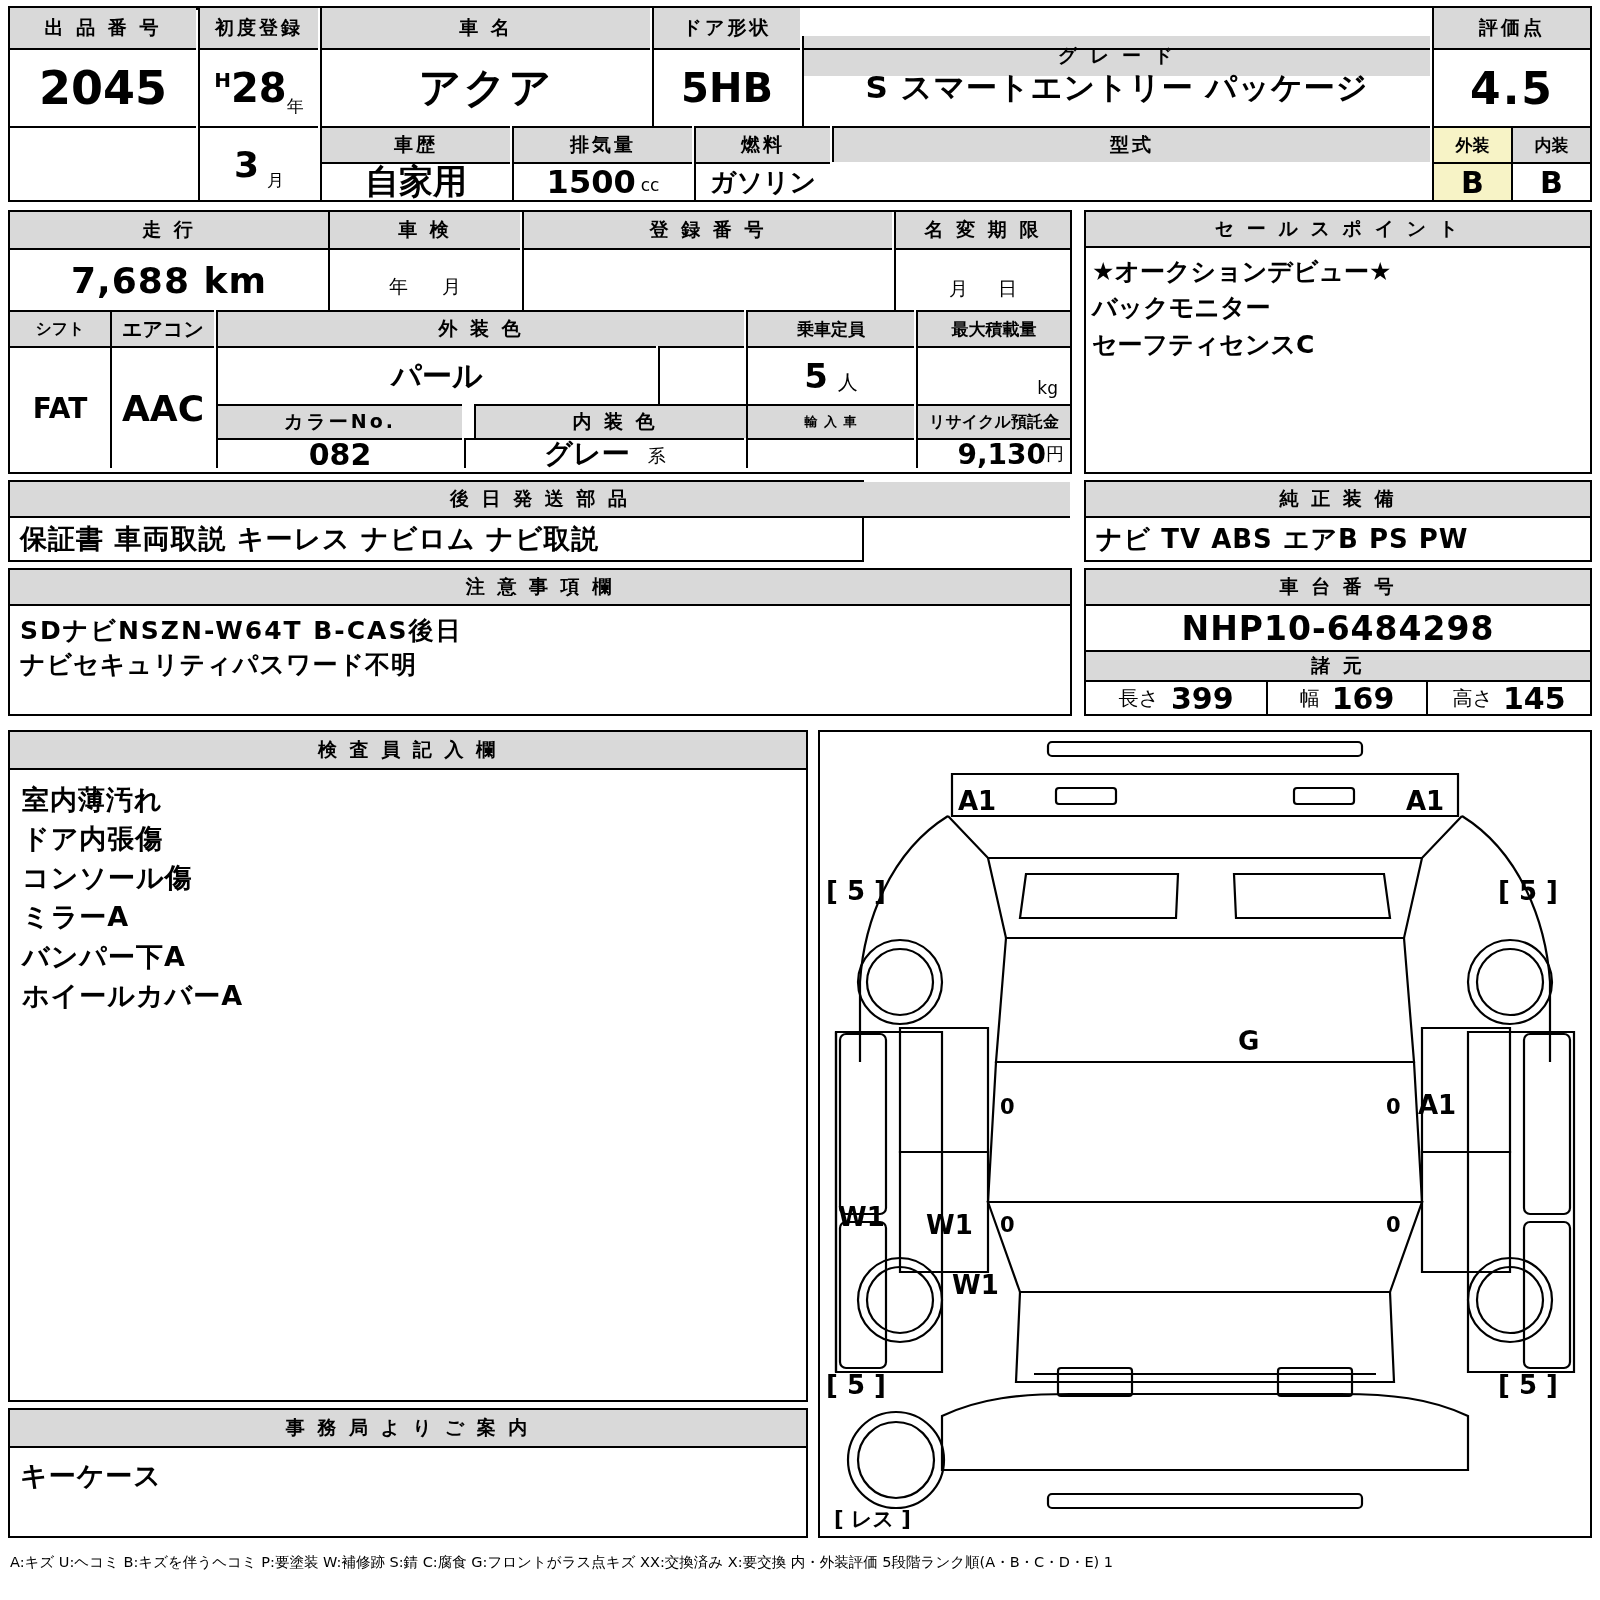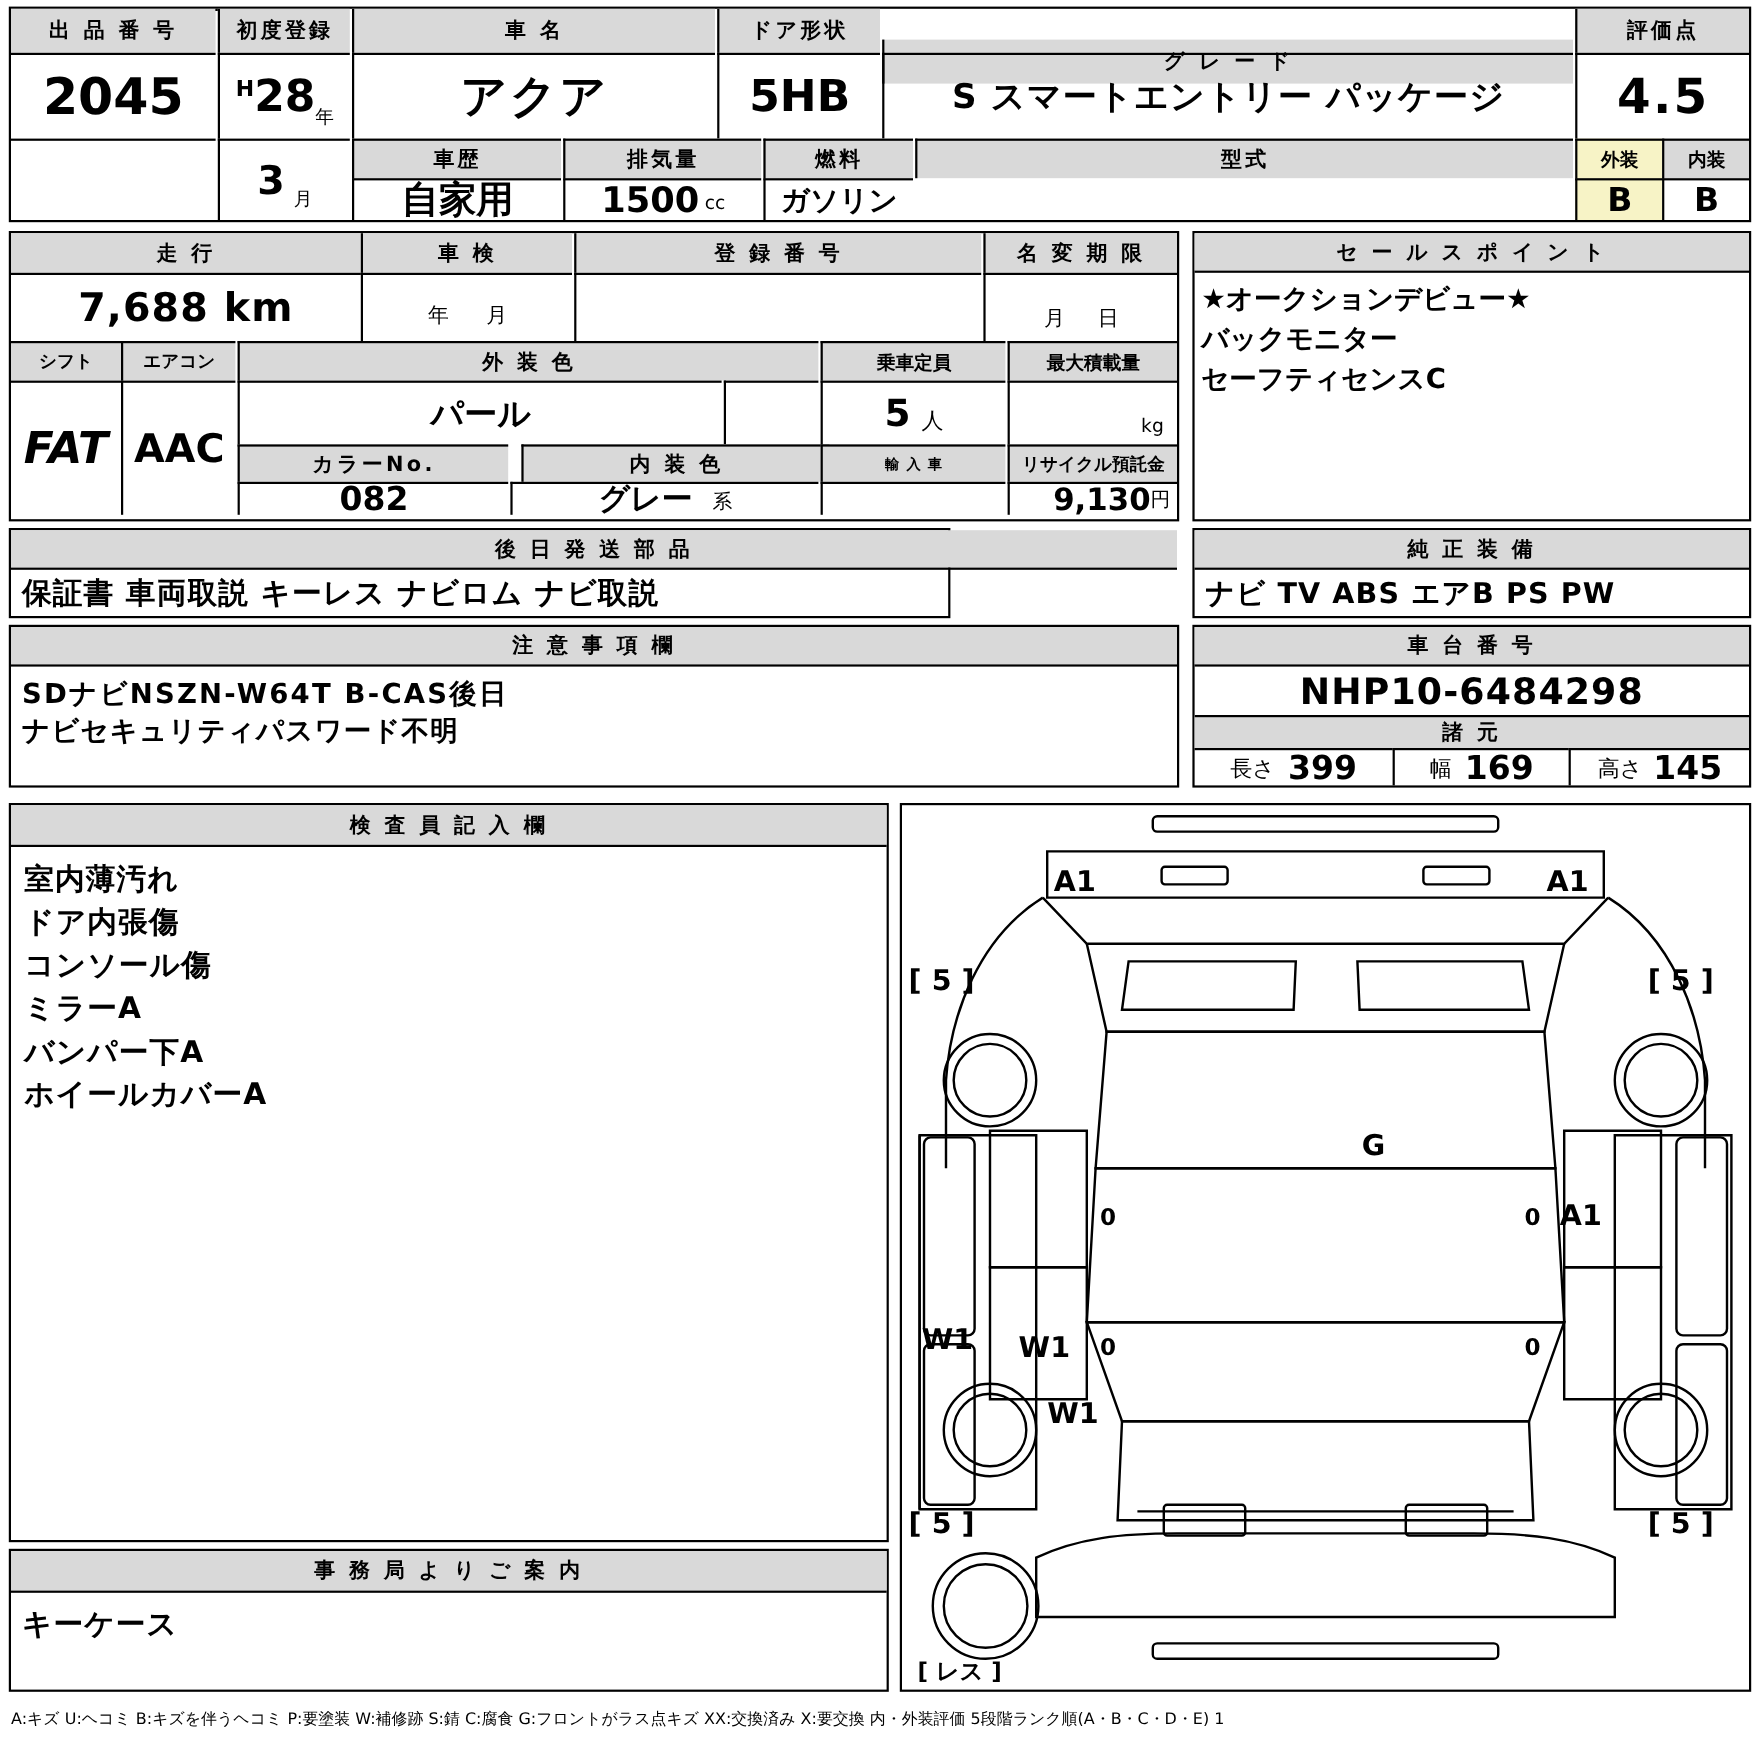--- a/index.html
+++ b/index.html
@@ -118,27 +118,27 @@
       <span style="font-size:19px;margin-right:34px;margin-top:14px;">年</span>
       <span style="font-size:19px;margin-top:14px;">月</span>
     </div>
     <div class="cell" style="left:512px;top:36px;width:370px;height:62px;border-top:2px solid #000;border-left:2px solid #000;"></div>
     <div class="cell" style="left:884px;top:36px;width:176px;height:62px;border-top:2px solid #000;border-left:2px solid #000;">
       <span style="font-size:19px;margin-right:30px;margin-top:18px;">月</span>
       <span style="font-size:19px;margin-top:18px;">日</span>
     </div>
 
     <div class="cell hd" style="left:0;top:98px;width:100px;height:36px;border-top:2px solid #000;font-size:16px;letter-spacing:0;">シフト</div>
-    <div class="cell hd" style="left:100px;top:98px;width:104px;height:36px;border-top:2px solid #000;border-left:2px solid #000;font-size:16px;letter-spacing:0;">エアコン</div>
+    <div class="cell hd" style="left:100px;top:98px;width:104px;height:36px;border-top:2px solid #000;border-left:2px solid #000;font-size:20px;letter-spacing:0;">エアコン</div>
     <div class="cell hd" style="left:206px;top:98px;width:528px;height:36px;border-top:2px solid #000;border-left:2px solid #000;">外 装 色</div>
     <div class="cell hd" style="left:736px;top:98px;width:168px;height:36px;border-top:2px solid #000;border-left:2px solid #000;font-size:17px;letter-spacing:0;">乗車定員</div>
     <div class="cell hd" style="left:906px;top:98px;width:154px;height:36px;border-top:2px solid #000;border-left:2px solid #000;font-size:17px;letter-spacing:0;">最大積載量</div>
 
     <div class="cell" style="left:0;top:134px;width:100px;height:122px;border-top:2px solid #000;">
-      <span style="font-size:40px;font-weight:bold;font-style:italic;">FAT</span>
+      <span style="font-size:28px;font-weight:bold;">FAT</span>
     </div>
     <div class="cell" style="left:100px;top:134px;width:104px;height:122px;border-top:2px solid #000;border-left:2px solid #000;">
       <span style="font-size:36px;font-weight:bold;">AAC</span>
     </div>
 
     <div class="cell" style="left:206px;top:134px;width:440px;height:58px;border-top:2px solid #000;border-left:2px solid #000;">
       <span style="font-size:30px;font-weight:bold;">パール</span>
     </div>
     <div class="cell" style="left:648px;top:134px;width:86px;height:58px;border-top:2px solid #000;border-left:2px solid #000;"></div>
     <div class="cell" style="left:736px;top:134px;width:168px;height:58px;border-top:2px solid #000;border-left:2px solid #000;">

